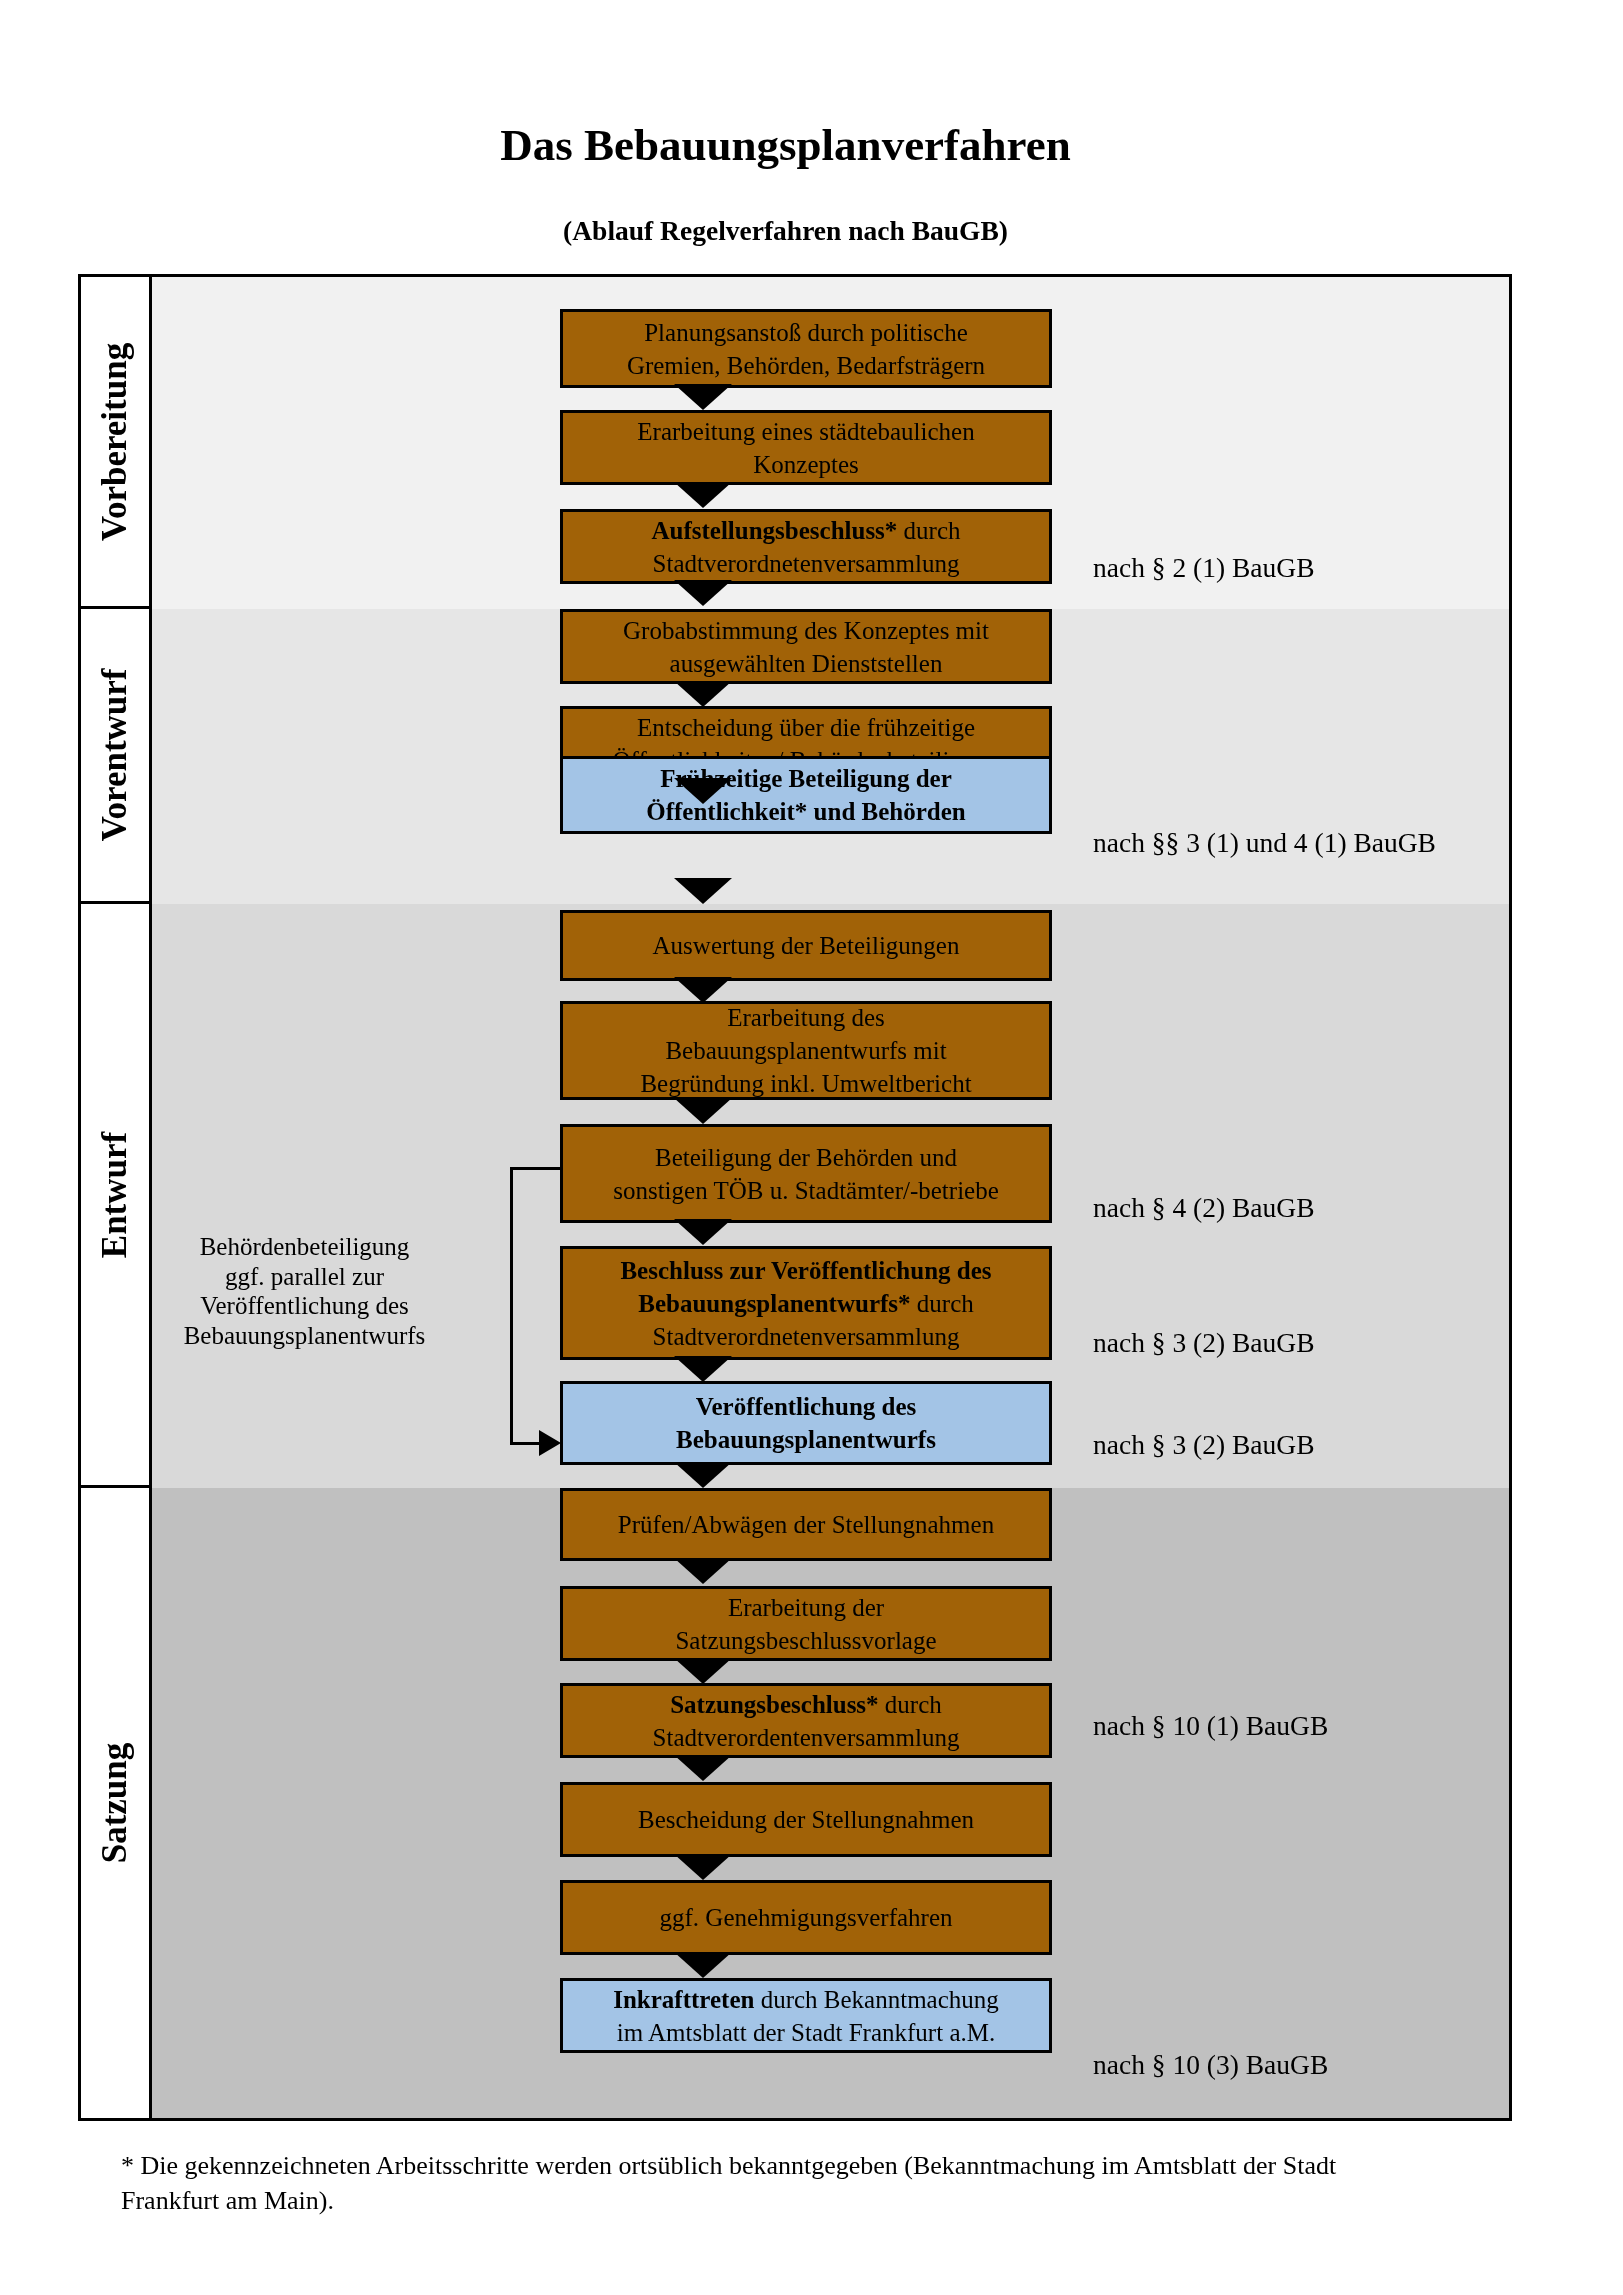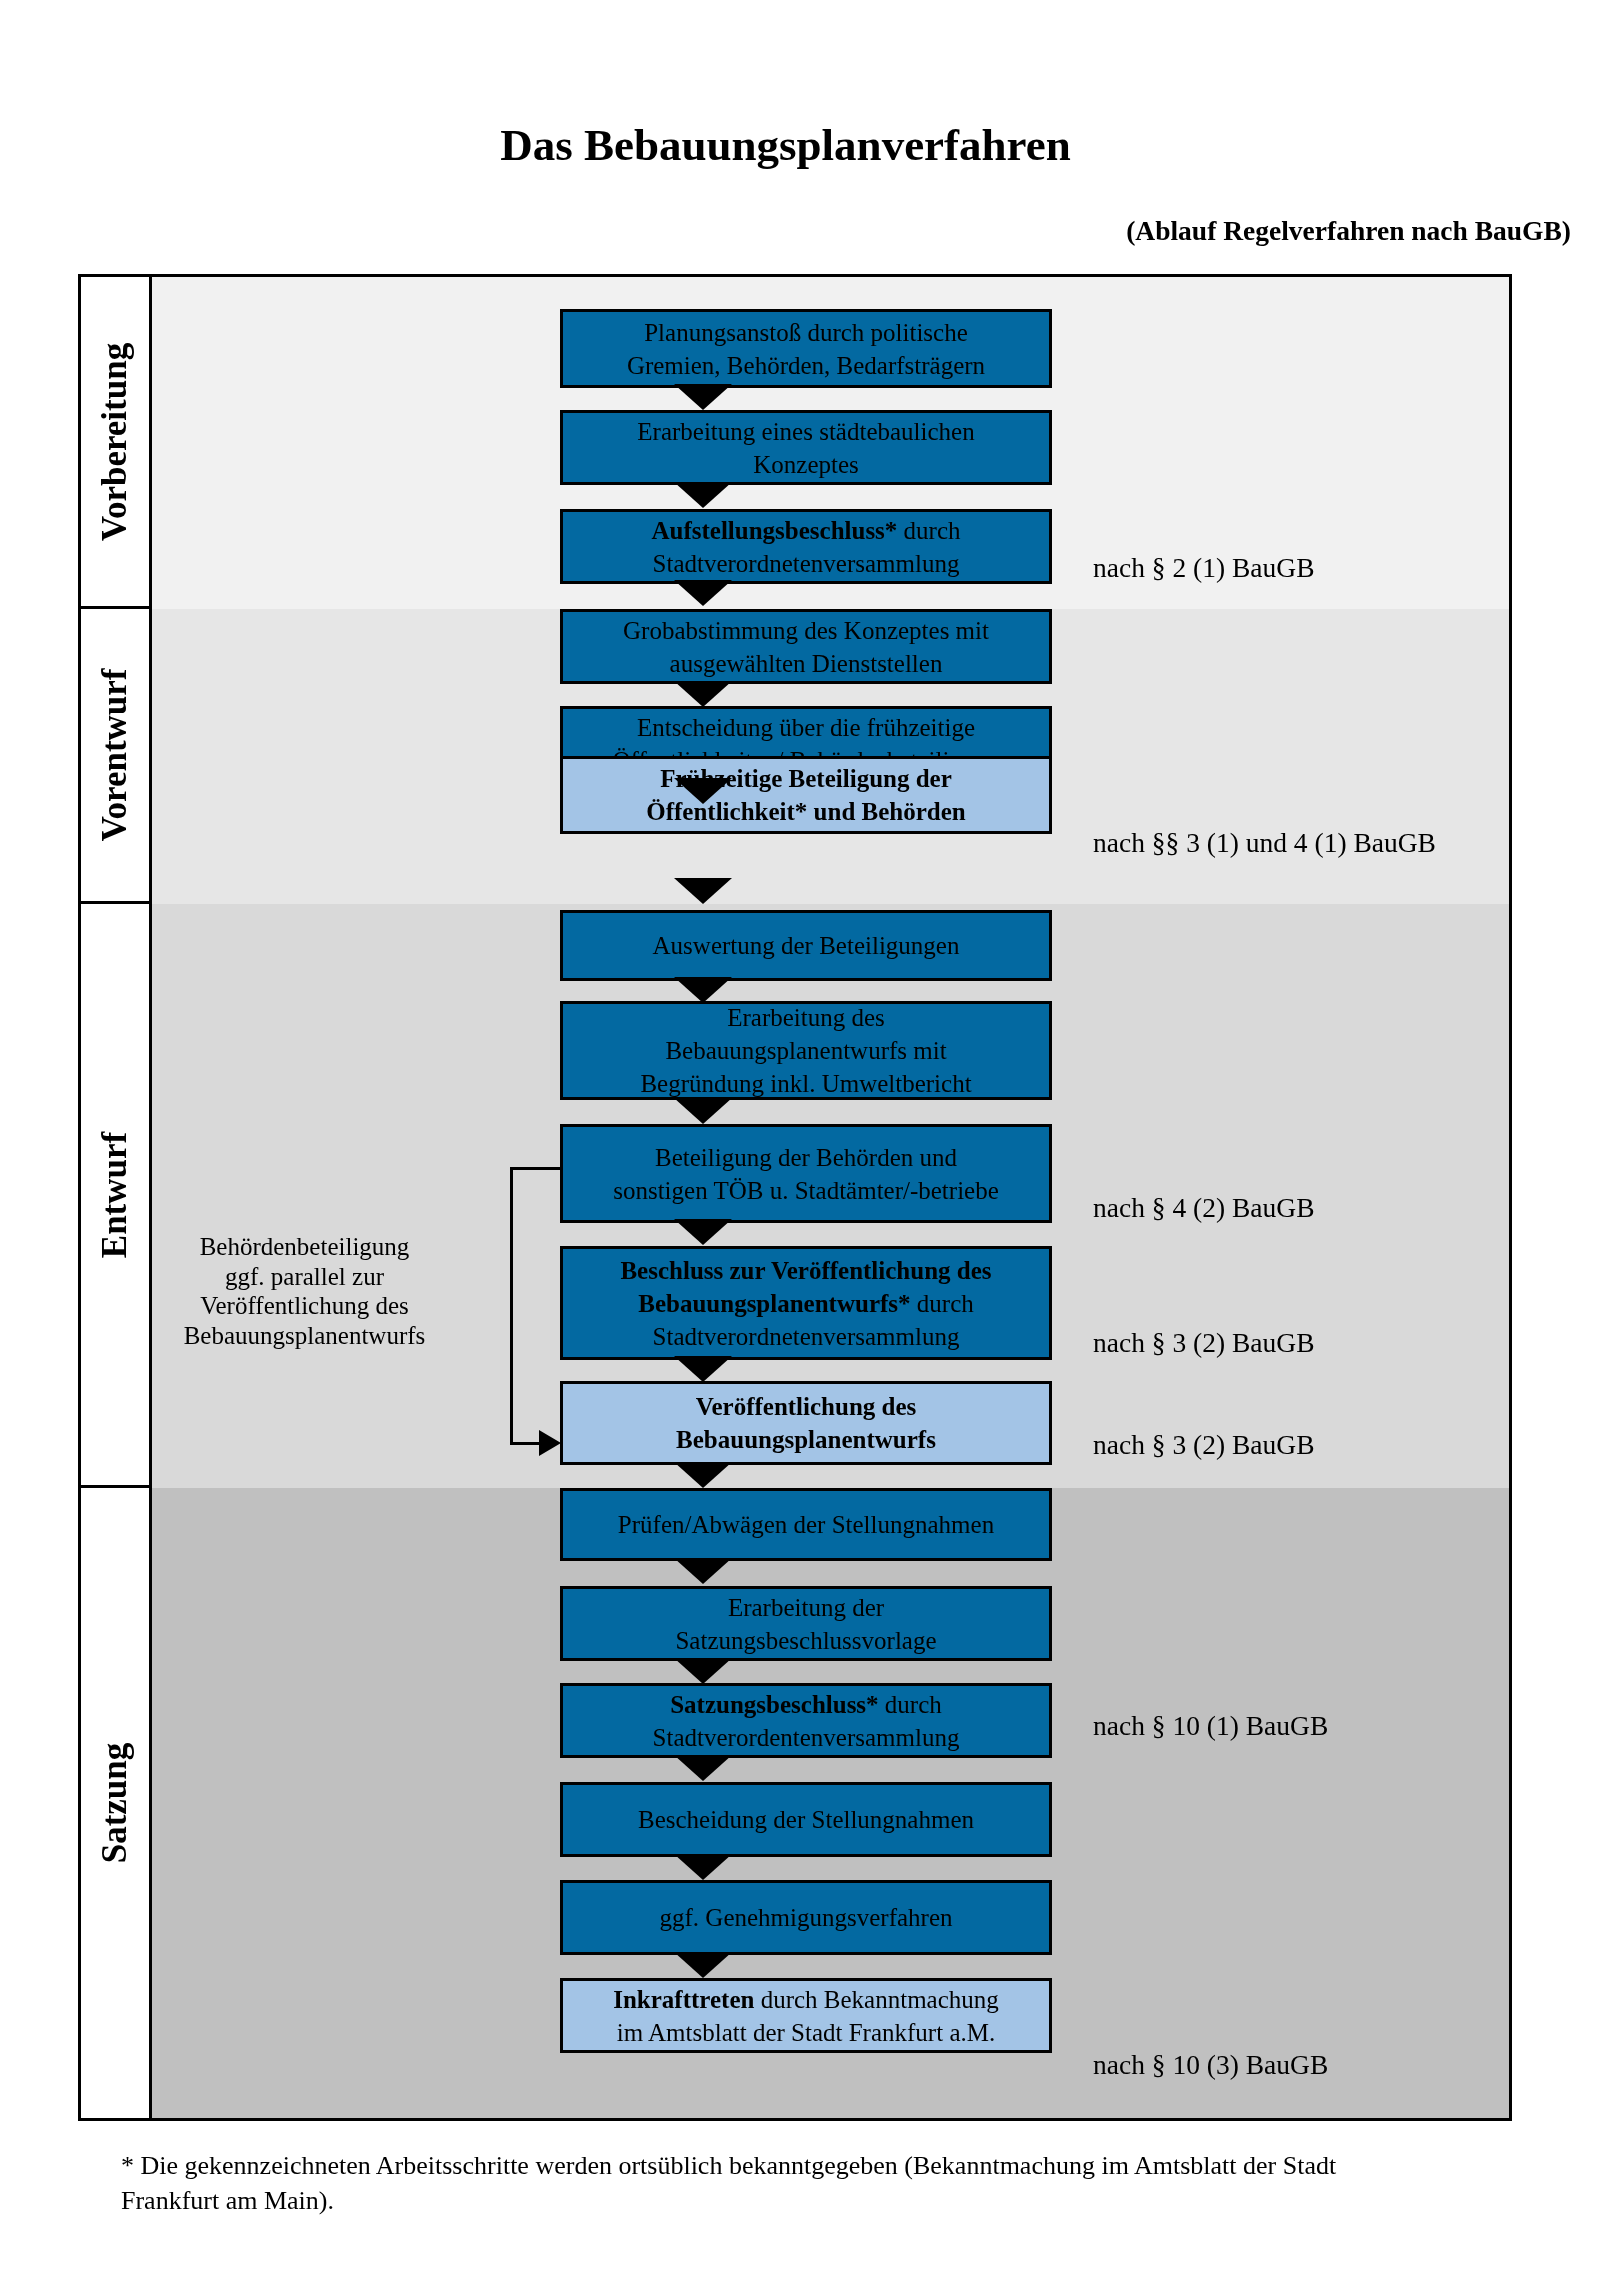--- a/index.html
+++ b/index.html
@@ -1,40 +1,40 @@
 <!DOCTYPE html>
 <html style="font-size:10.5px"><head>
 <meta charset="utf-8">
 <style>
   html,body{margin:0;padding:0;background:#ffffff;}
   body{width:1623px;height:2295px;position:relative;font-family:"Liberation Sans",sans-serif;color:#000;}
   #page{position:absolute;left:0;top:0;width:1623px;height:2295px;overflow:hidden;font-family:Liberation Serif, serif;}
   .main-title{position:absolute;left:0;top:119px;width:1571px;text-align:center;
               font-size:45px;font-weight:bold;letter-spacing:0px;}
-  .sub-title{position:absolute;left:0;top:215px;width:1571px;text-align:right;
+  .sub-title{position:absolute;left:0;top:215px;width:1571px;text-align:center;
              font-size:27.5px;font-weight:bold;}
 
   
   .frame{position:absolute;left:78px;top:274px;width:1434px;height:1847px;
          border:3.3px solid #000;box-sizing:border-box;display:flex;}
   .sidebar{width:71px;border-right:3.3px solid #000;box-sizing:border-box;
            background:#ffffff;display:flex;flex-direction:column;}
   .side-cell{box-sizing:border-box;display:flex;align-items:center;justify-content:center;}
   .side-cell.b{border-bottom:3.3px solid #000;}
   .side-cell span{transform:rotate(-90deg);white-space:nowrap;
                   font-size:35px;font-weight:bold;}
   .bands{flex:1;display:flex;flex-direction:column;}
   .band{width:100%;}
   .band1{background:#f1f1f1;height:332px;}
   .band2{background:#e6e6e6;height:295px;}
   .band3{background:#d9d9d9;height:584px;}
   .band4{background:#c0c0c0;flex:1;}
 
   
-  .box{position:absolute;left:560px;width:492px;background:#0369a1;
+  .box{position:absolute;left:560px;width:492px;background:#a16207;
        border:3.3px solid #000;box-sizing:border-box;
        display:flex;align-items:center;justify-content:center;text-align:center;}
   .box.hl{background:#a3c4e6;}
   .box .t{font-size:25px;line-height:33px;white-space:pre-line;}
   .box .t .bb{font-weight:bold;}
 
   
   .darrow{position:absolute;left:674px;width:0;height:0;
           border-left:29.5px solid transparent;border-right:29.5px solid transparent;
           border-top:26px solid #000;}

